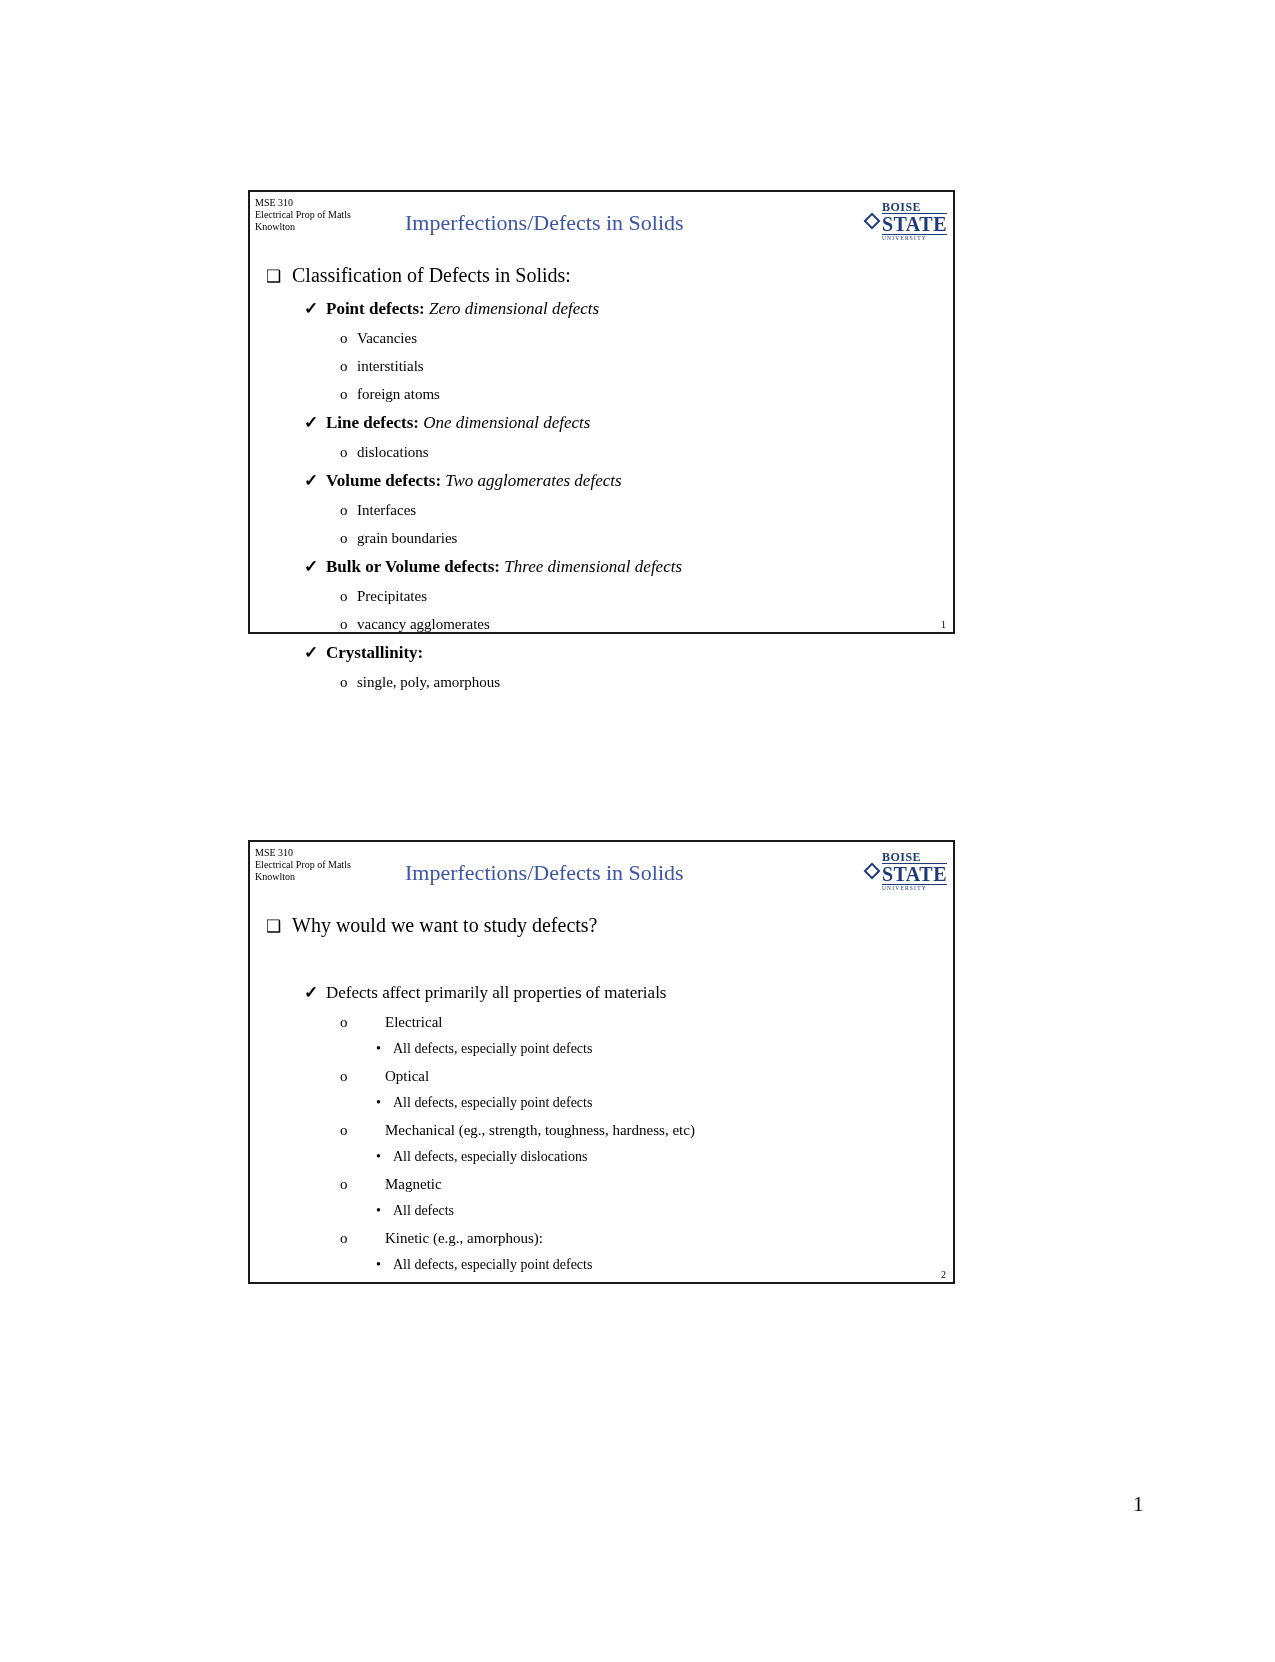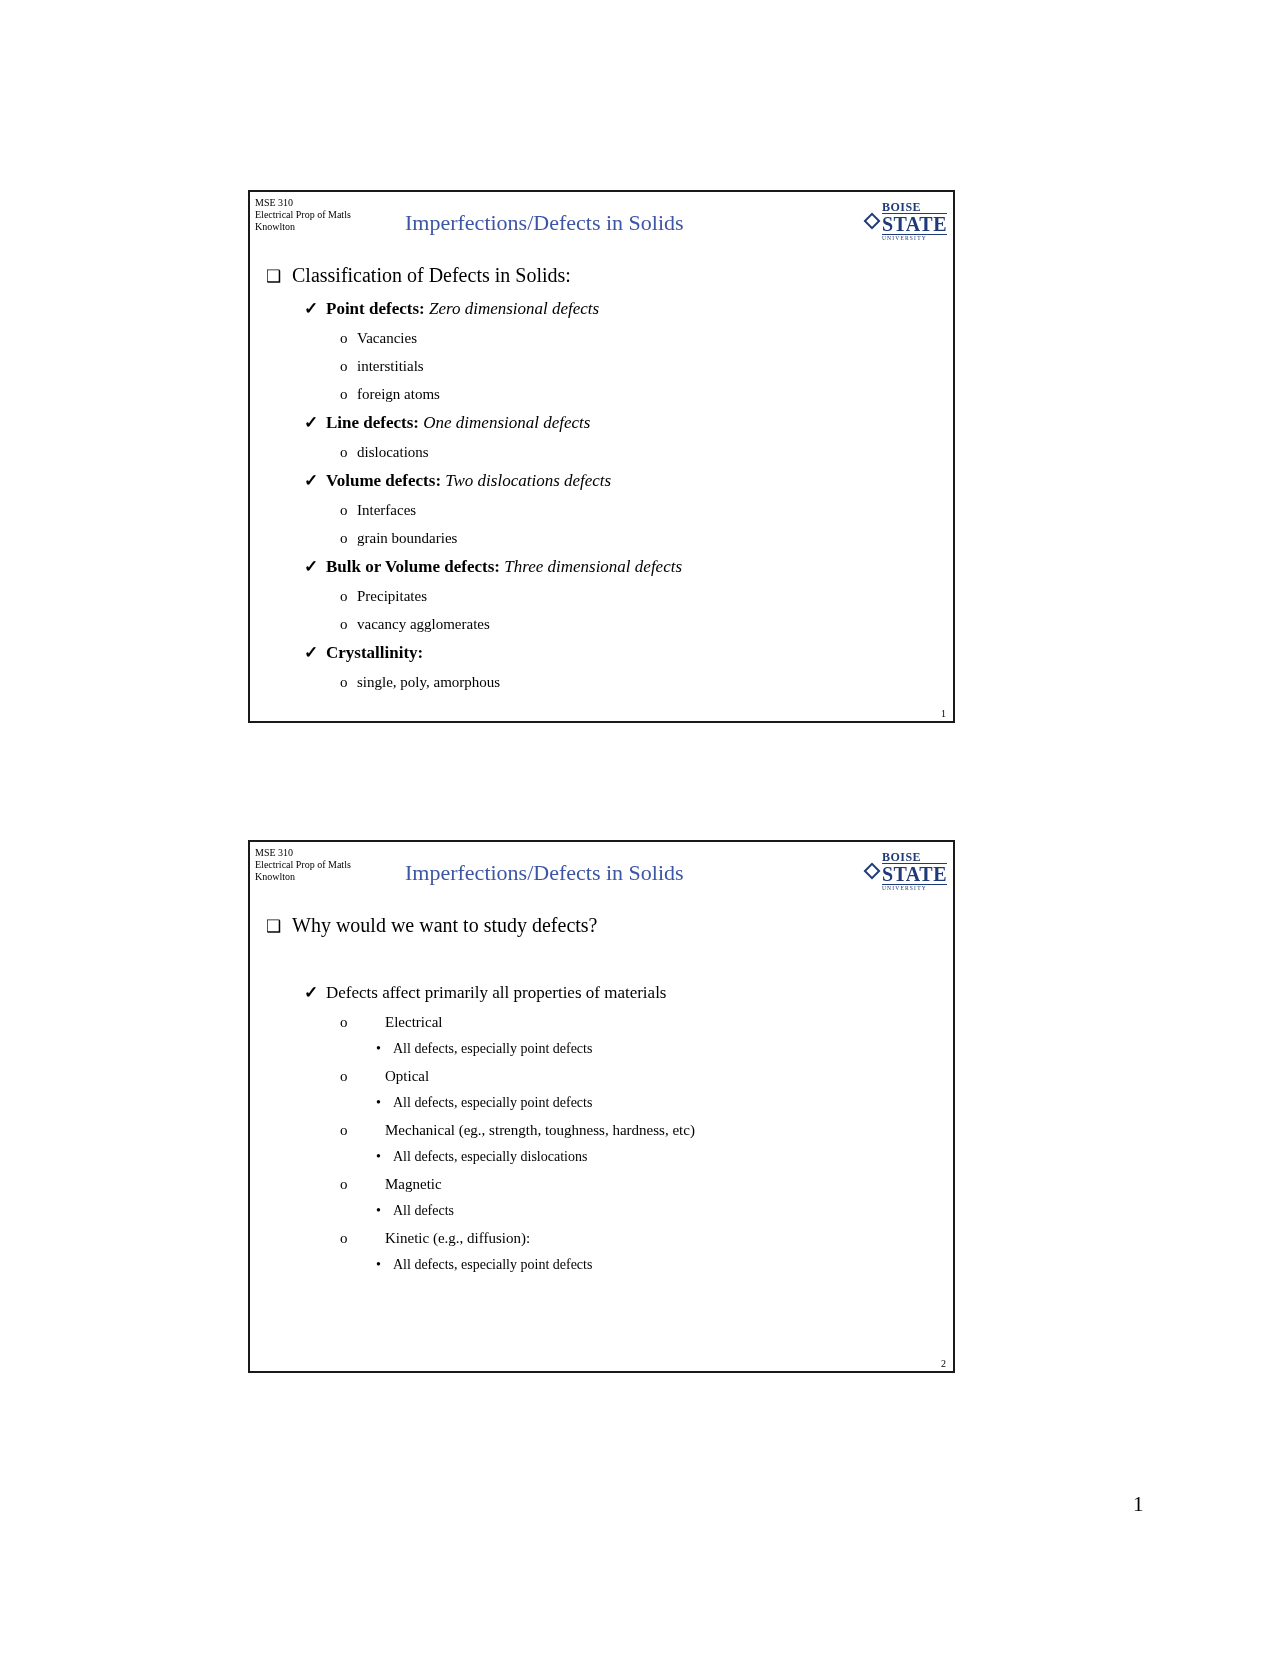--- a/index.html
+++ b/index.html
@@ -9,21 +9,21 @@
     height:1662px;
     background:#ffffff;
     font-family:"Liberation Serif","DejaVu Serif",serif;
     color:#000;
     overflow:hidden;
   }
   .slide{
     position:absolute;
     left:248px;
     width:707px;
-    height:533px;
+    height:444px;
     border:2px solid #1a1a1a;
     background:#fff;
     box-sizing:border-box;
   }
   #slide1{top:190px;}
   #slide2{top:840px;}
 
   .slide-header{
     display:flex;
     align-items:flex-start;
@@ -141,21 +141,21 @@
         <div class="row lvl1">
           <span class="marker m-check">✓</span>
           <span class="runs"><span class="bold">Line defects:</span><span class="italic"> One dimensional defects</span></span>
         </div>
         <div class="row lvl2">
           <span class="marker m-o">o</span>
           <span class="runs"><span>dislocations</span></span>
         </div>
         <div class="row lvl1">
           <span class="marker m-check">✓</span>
-          <span class="runs"><span class="bold">Volume defects:</span><span class="italic"> Two dislocations defects</span></span>
+          <span class="runs"><span class="bold">Volume defects:</span><span class="italic"> Two agglomerates defects</span></span>
         </div>
         <div class="row lvl2">
           <span class="marker m-o">o</span>
           <span class="runs"><span>Interfaces</span></span>
         </div>
         <div class="row lvl2">
           <span class="marker m-o">o</span>
           <span class="runs"><span>grain boundaries</span></span>
         </div>
         <div class="row lvl1">
@@ -235,21 +235,21 @@
         <div class="row lvl2">
           <span class="marker m-o">o</span>
           <span class="runs"><span class="underline">Magnetic</span></span>
         </div>
         <div class="row lvl3">
           <span class="marker m-dot">•</span>
           <span class="runs"><span>All defects</span></span>
         </div>
         <div class="row lvl2">
           <span class="marker m-o">o</span>
-          <span class="runs"><span class="underline">Kinetic</span><span> (e.g., diffusion):</span></span>
+          <span class="runs"><span class="underline">Kinetic</span><span> (e.g., amorphous):</span></span>
         </div>
         <div class="row lvl3">
           <span class="marker m-dot">•</span>
           <span class="runs"><span>All defects, especially point defects</span></span>
         </div>
       </div>
     <div class="slide-num">2</div>
   </div>
 
   <div class="page-num">1</div>

